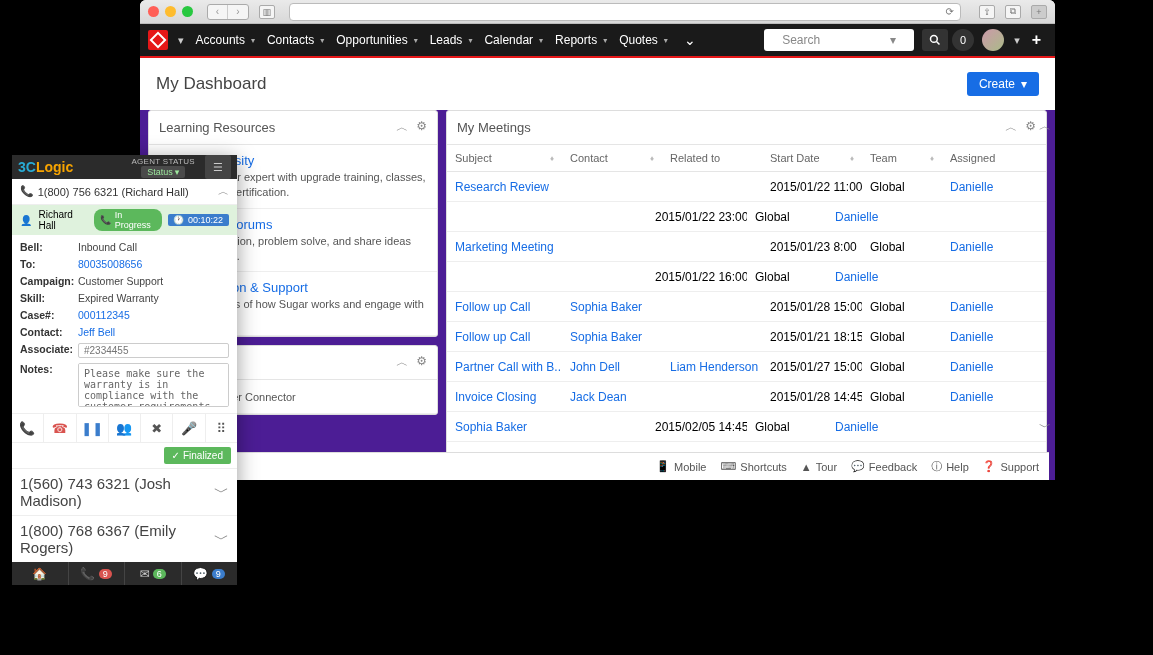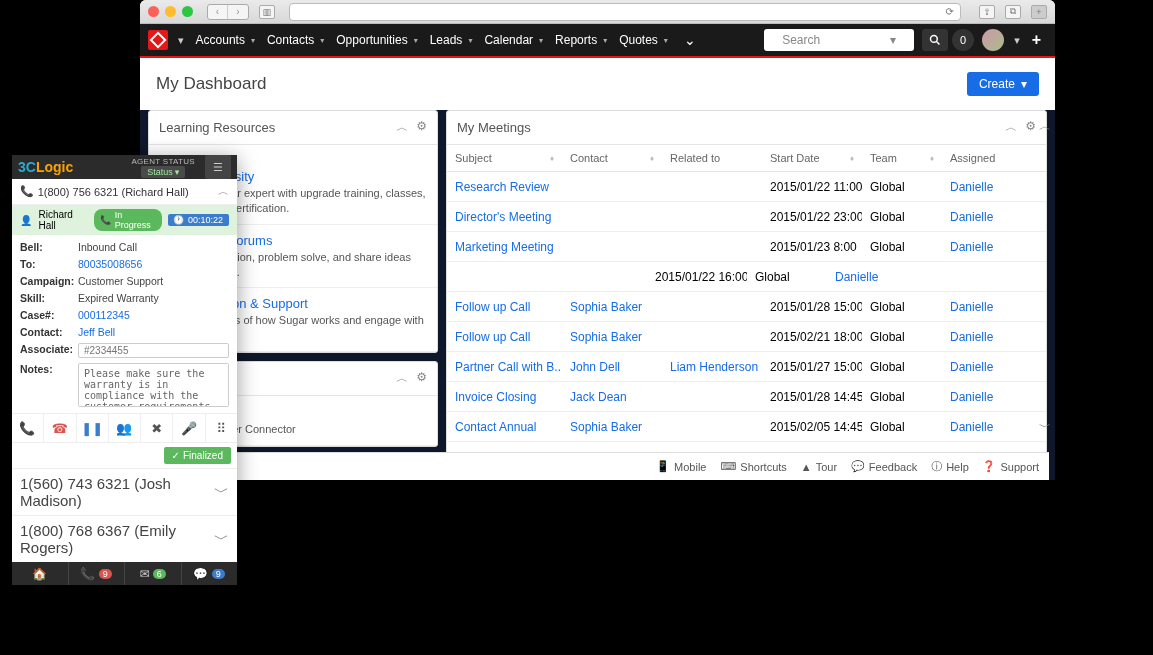--- a/index.html
+++ b/index.html
@@ -20,27 +20,27 @@
 .topnav .dd { color:#ccc; font-size:11px; padding:0 2px;}
 .nav-item { color: #fff; font-size: 12px; padding: 0 6px; display: flex; align-items: center; gap: 4px; cursor:pointer;}
 .nav-item .caret { font-size: 8px; color: #aaa; margin-left:2px;}
 .nav-spacer { flex: 1; }
 .nav-search { width: 150px; height: 22px; background: #fff; border-radius: 3px; display: flex; align-items: center; padding: 0 18px; font-size: 12px; color: #888; position:relative;}
 .nav-search .caret{margin-left:auto;color:#888;}
 .nav-search-btn { width: 26px; height: 22px; background: #333; color: #fff; display: flex; align-items: center; justify-content: center; border-radius: 3px; font-size: 12px; margin-left:4px;}
 .nav-badge { width: 22px; height: 22px; border-radius: 11px; background: #333; color: #fff; display: flex; align-items: center; justify-content: center; font-size: 11px; }
 .avatar { width: 22px; height: 22px; border-radius: 50%; background: linear-gradient(135deg,#c9a,#ab8); margin: 0 4px; }
 .nav-plus { color: #fff; font-size: 16px; font-weight: bold; padding: 0 6px; }
-.content { height: calc(100% - 58px); overflow: hidden; background:#0f172a;}
+.content { height: calc(100% - 58px); overflow: hidden; background:#4c1d95;}
 .dash-header { display: flex; align-items: center; padding: 14px 16px; background:#fff;}
 .dash-title { font-size: 17px; color: #444; }
 .create-btn { margin-left: auto; background: #176de5; color: #fff; font-size: 12px; padding: 5px 12px; border-radius: 3px; display: flex; align-items: center; gap: 6px; }
 .dash-body { display: flex; gap: 8px; padding: 0 8px 8px 8px; height: calc(100% - 52px);}
 .panel { background: #fff; border: 1px solid #ddd; border-radius: 3px; display: flex; flex-direction: column; overflow: hidden; }
-.panel.left { width: 290px; gap: 16px; } .panel.right { flex: 1; }
+.panel.left { width: 290px; } .panel.right { flex: 1; }
 .panel-head { display: flex; align-items: center; padding: 8px 10px; border-bottom: 1px solid #e5e5e5; }
 .panel-title { font-size: 13px; color: #555; }
 .panel-head-icons { margin-left: auto; display: flex; gap: 8px; color: #888; font-size: 12px; }
 .lr-item { padding: 8px 10px; border-bottom: 1px solid #eee; }
 .lr-link { color: #176de5; font-size: 13px; }
 .lr-desc { font-size: 11px; color: #555; margin-top: 2px; line-height:1.35;}
 .table-head { display: flex; font-size: 11px; color: #666; border-bottom: 1px solid #e5e5e5; align-items: flex-end; }
 .table-row { display: flex; font-size: 12px; border-bottom: 1px solid #eee; align-items:center; height:30px;}
 .col { padding: 7px 8px; overflow: hidden; white-space: nowrap; text-overflow: ellipsis; display:flex; align-items:center;}
 .col.subject { width: 115px; } .col.contact { width: 100px; } .col.related { width: 100px; }
@@ -245,21 +245,20 @@
         <div id="meeting-rows">
             <div class="table-row">
               <div class="col subject link">Research Review</div>
               <div class="col contact link"></div>
               <div class="col related link"></div>
               <div class="col start">2015/01/22 11:00</div>
               <div class="col team">Global</div>
               <div class="col assigned link">Danielle</div>
             </div>
             <div class="table-row">
-              <div class="col subject link">Director's Meeting</div>
               <div class="col contact link"></div>
               <div class="col related link"></div>
               <div class="col start">2015/01/22 23:00</div>
               <div class="col team">Global</div>
               <div class="col assigned link">Danielle</div>
             </div>
             <div class="table-row">
               <div class="col subject link">Marketing Meeting</div>
               <div class="col contact link"></div>
               <div class="col related link"></div>
@@ -279,42 +278,41 @@
               <div class="col contact link">Sophia Baker</div>
               <div class="col related link"></div>
               <div class="col start">2015/01/28 15:00</div>
               <div class="col team">Global</div>
               <div class="col assigned link">Danielle</div>
             </div>
             <div class="table-row">
               <div class="col subject link">Follow up Call</div>
               <div class="col contact link">Sophia Baker</div>
               <div class="col related link"></div>
-              <div class="col start">2015/02/21 18:00</div>
+              <div class="col start">2015/01/21 18:15</div>
               <div class="col team">Global</div>
               <div class="col assigned link">Danielle</div>
             </div>
             <div class="table-row">
               <div class="col subject link">Partner Call with B...</div>
               <div class="col contact link">John Dell</div>
               <div class="col related link">Liam Henderson</div>
               <div class="col start">2015/01/27 15:00</div>
               <div class="col team">Global</div>
               <div class="col assigned link">Danielle</div>
             </div>
             <div class="table-row">
               <div class="col subject link">Invoice Closing</div>
               <div class="col contact link">Jack Dean</div>
               <div class="col related link"></div>
               <div class="col start">2015/01/28 14:45</div>
               <div class="col team">Global</div>
               <div class="col assigned link">Danielle</div>
             </div>
             <div class="table-row">
-              <div class="col subject link">Contact Annual</div>
               <div class="col contact link">Sophia Baker</div>
               <div class="col related link"></div>
               <div class="col start">2015/02/05 14:45</div>
               <div class="col team">Global</div>
               <div class="col assigned link">Danielle</div>
             </div>
           </div>
       </div>
     </div>
     <div class="scroll-arrows">

